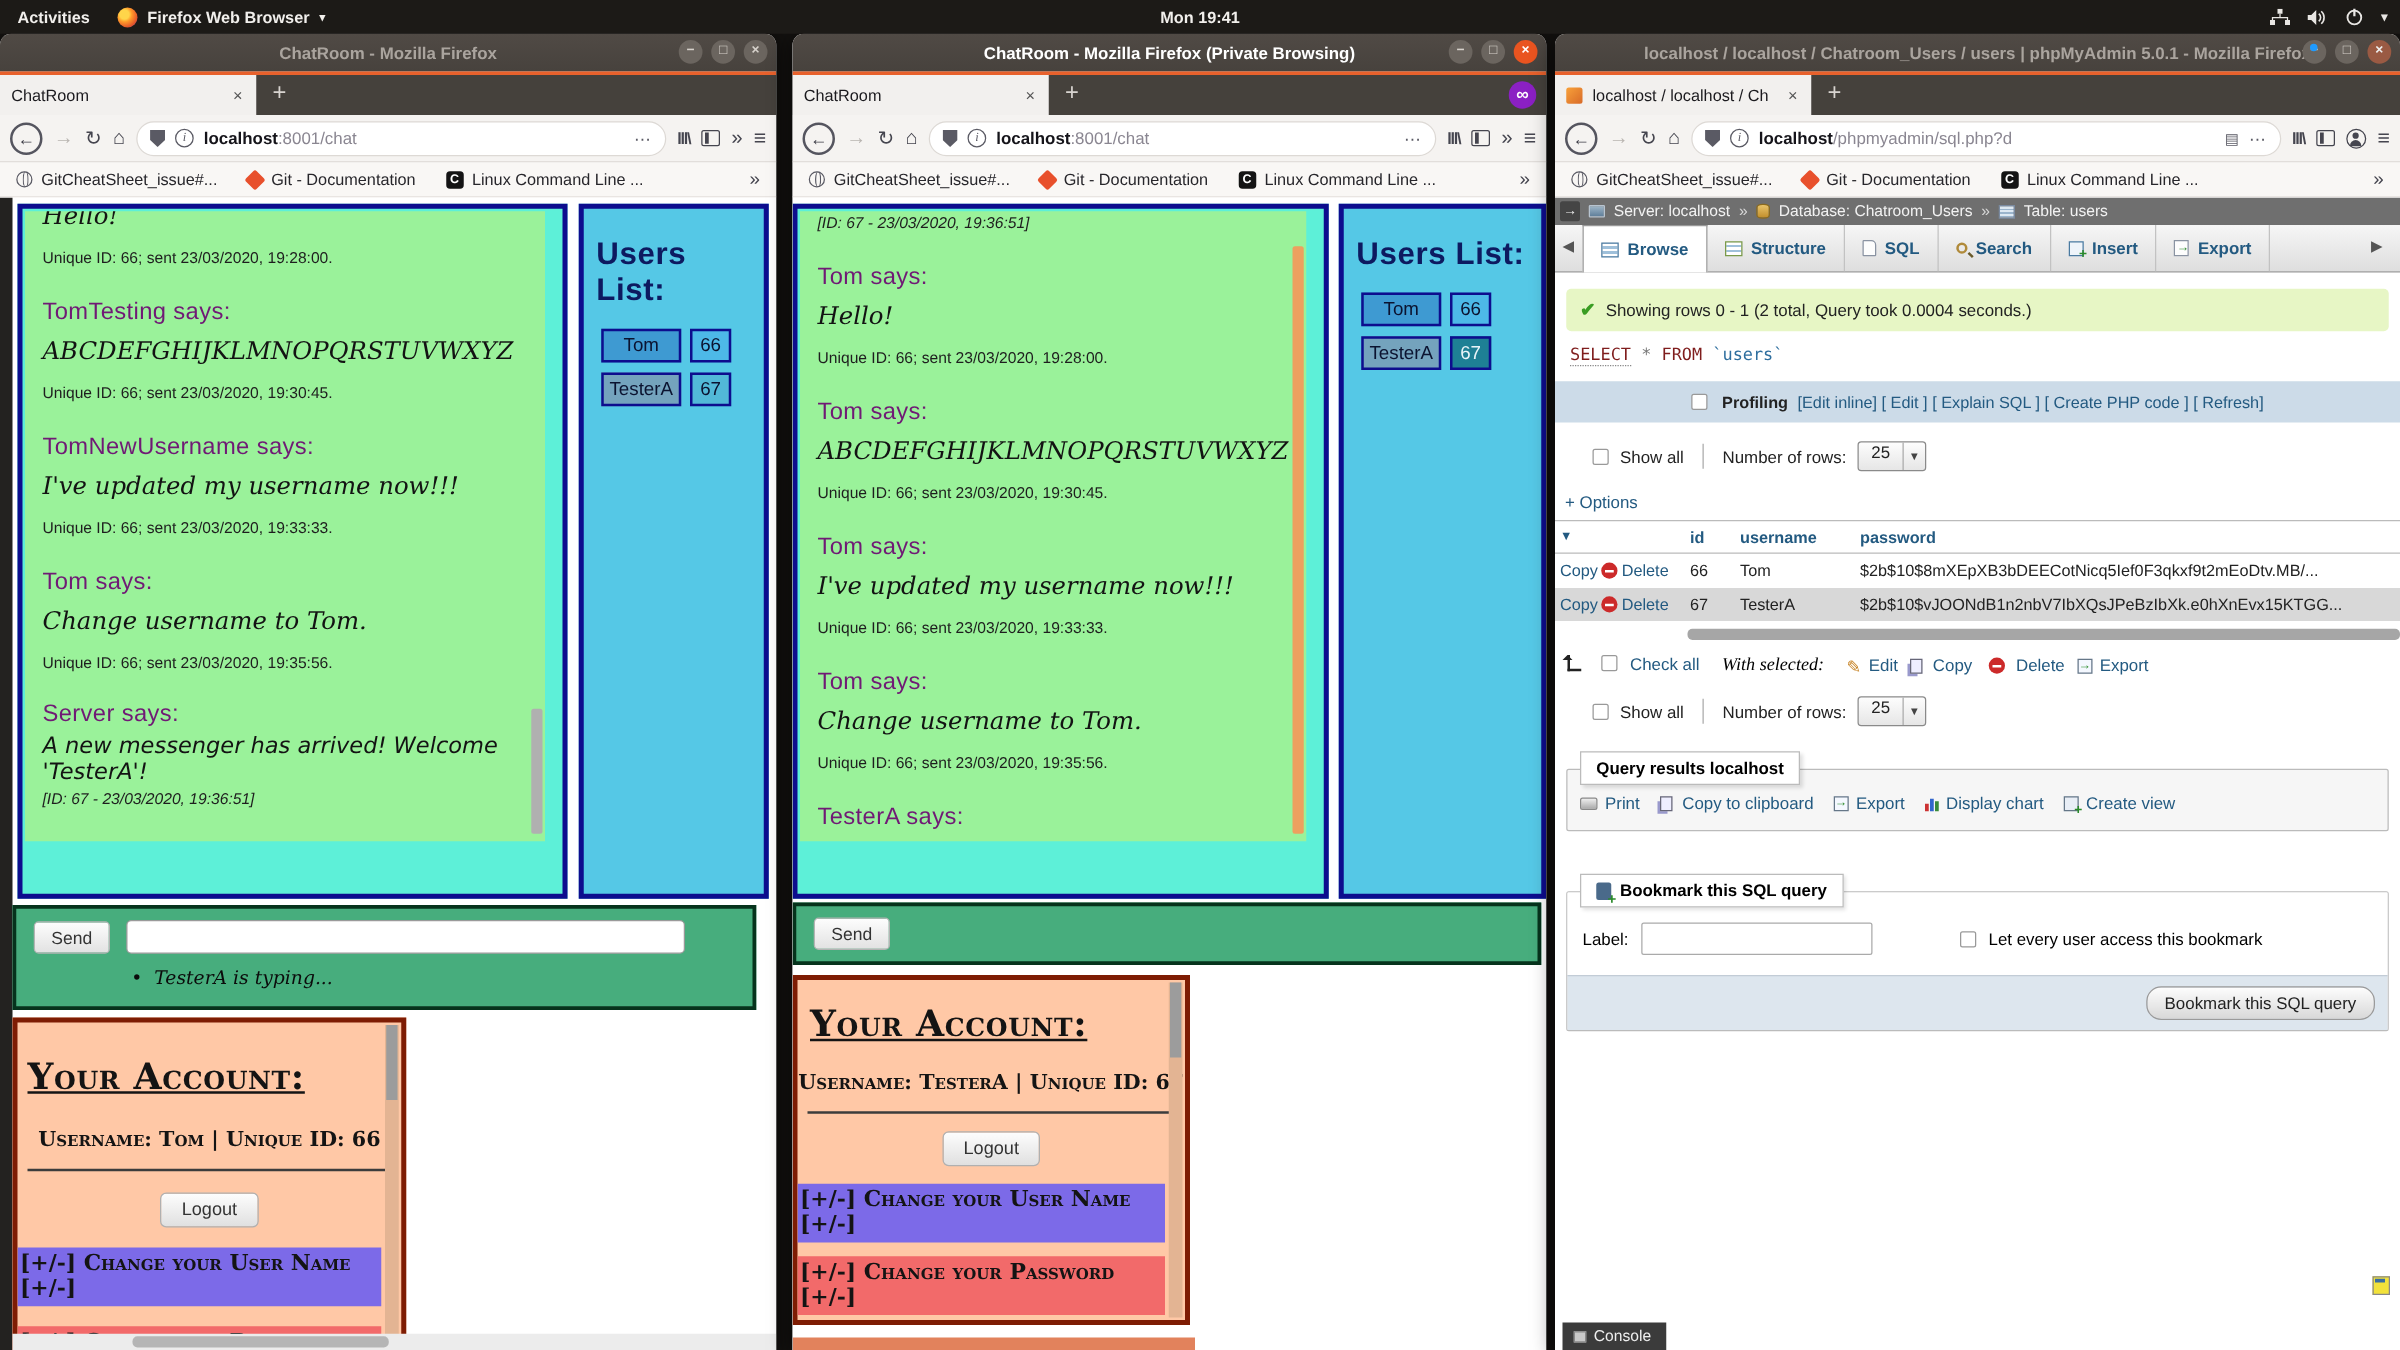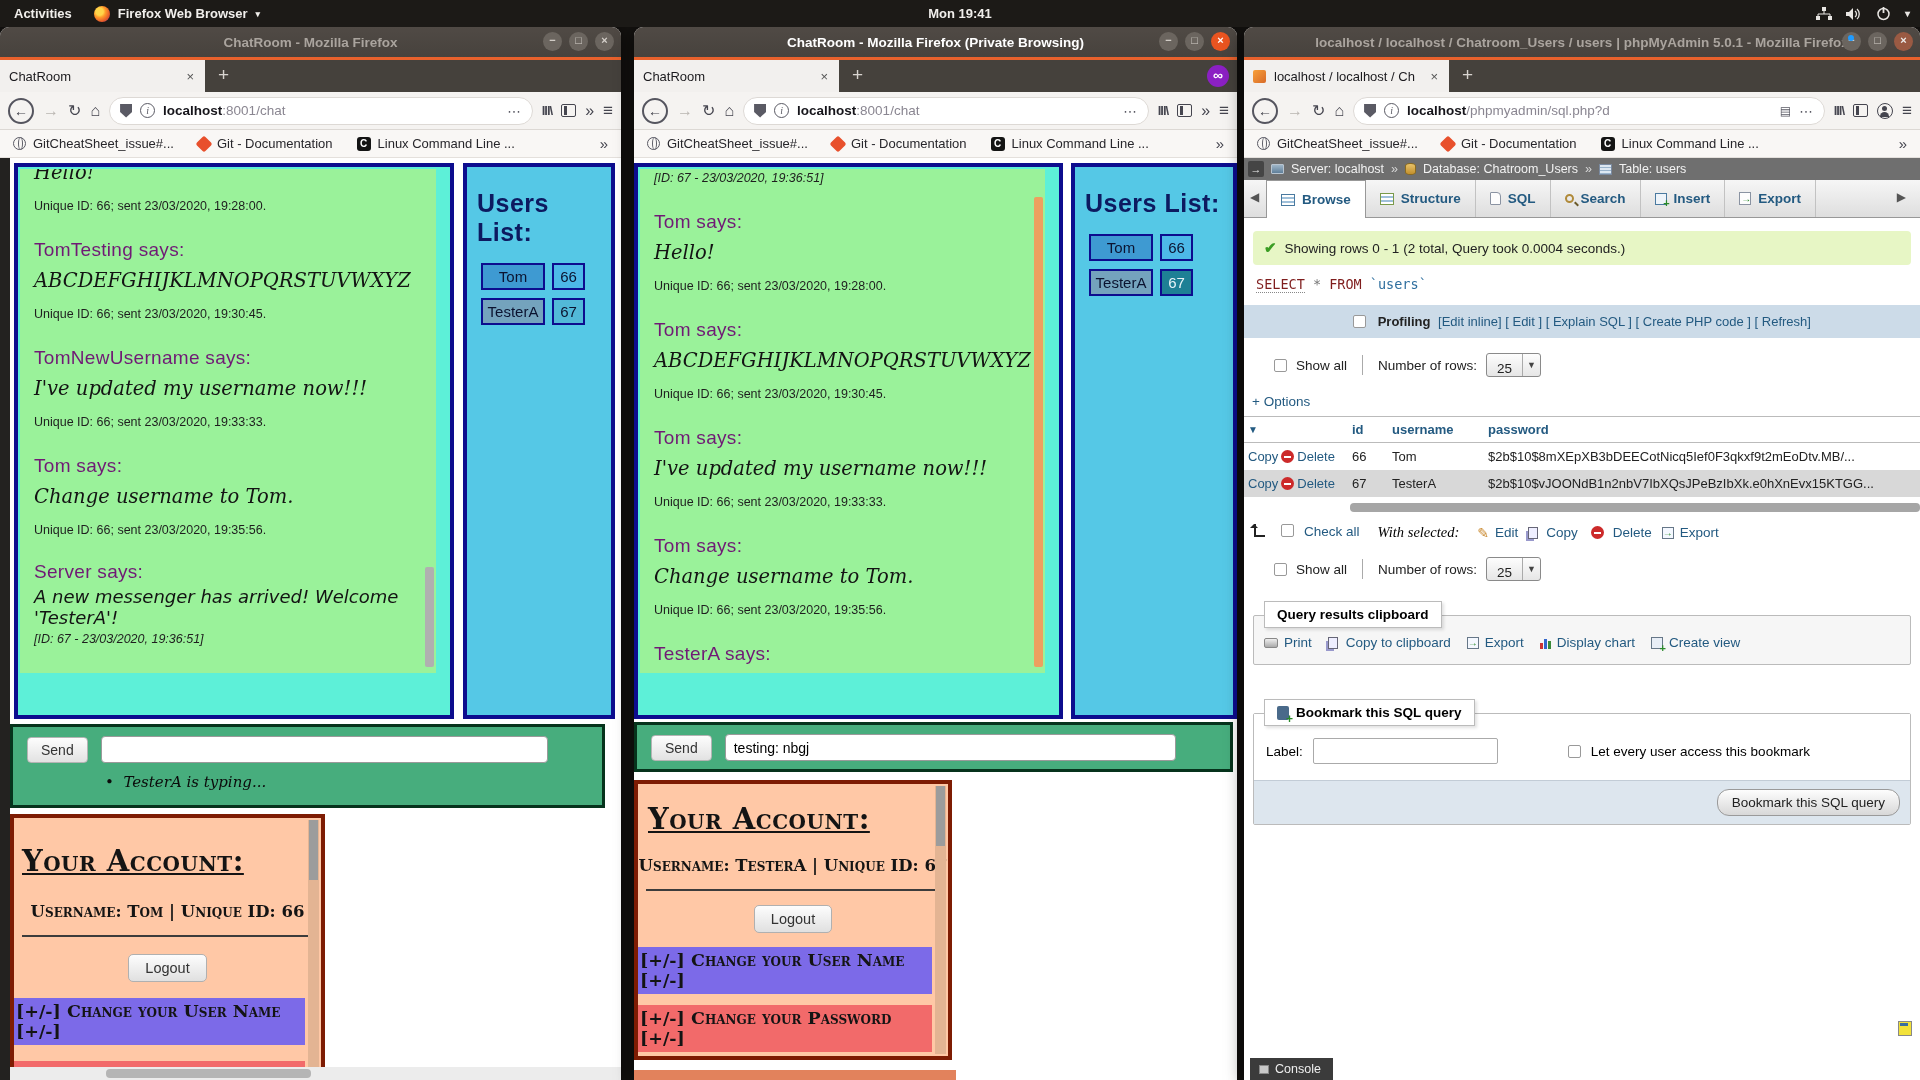--- a/index.html
+++ b/index.html
@@ -116,21 +116,21 @@
   .check { color:#3a9d23; font-weight:bold; font-size:15px; }
   .pma-sql { padding:11px 12px 4px 12px; font-family:"DejaVu Sans Mono", monospace; font-size:13.5px; }
   .sqlk { color:#7f1d1d; }
   .sqlk.u { border-bottom:1px dotted #888; }
   .sqlid { color:#2e6e9e; }
   .pma-profiling { margin-top:9px; background:#ccdbe8; padding:9px 0; font-size:13px; text-align:center; color:#222; }
   .cb { display:inline-block; width:13px; height:13px; border:1px solid #999; background:#fff; border-radius:2px; vertical-align:-2px; }
   .plink { color:#235a81; text-decoration:none; }
   .pma-showall { margin:15px 0 0 30px; display:flex; align-items:center; gap:9px; font-size:13.5px; color:#222; }
   .vdiv { width:1px; height:20px; background:#aaa; margin:0 6px; }
-  .rows-select { border:1px solid #8a8a8a; border-radius:3px; background:linear-gradient(#fdfdfd,#e6e6e6); display:flex; align-items:flex-end; height:24px; }
+  .rows-select { border:1px solid #8a8a8a; border-radius:3px; background:linear-gradient(#fdfdfd,#e6e6e6); display:flex; align-items:flex-start; height:24px; }
   .rows-select .val { padding:0 10px; }
   .rows-select .arrow { border-left:1px solid #aaa; padding:0 4px; font-size:9px; color:#444; line-height:22px; }
   .pma-options { margin:17px 0 7px 8px; font-size:13.5px; color:#235a81; }
   .pma-table { width:100%; border-collapse:collapse; font-size:13px; color:#222; }
   .pma-table th { text-align:left; font-weight:bold; color:#235a81; border-top:1px solid #bbb; border-bottom:1px solid #bbb; padding:5px 4px; }
   .pma-table td { padding:6px 4px; white-space:nowrap; overflow:hidden; }
   .pma-table tr.alt td { background:#d8d8d8; }
   .sort-v { color:#666; font-size:10px; text-align:right; padding-right:8px; }
   .i-del { display:inline-block; width:13px; height:13px; border-radius:50%; background:#cc2a2a; position:relative; vertical-align:-2px; margin:0 3px; }
   .i-del::after { content:""; position:absolute; left:3px; right:3px; top:5.5px; height:2px; background:#fff; }
@@ -397,21 +397,20 @@
       </div>
       <div class="u-row">
         <span class="u-name" style="background:#74a3bd;">TesterA</span>
         <span class="u-id" style="background:#1e8095;color:#e8f4f8;">67</span>
       </div>
     </div>
 
     <div class="sendbar" style="left:0px;top:564px;width:599px;height:50px;">
       <div class="send-row">
         <button class="send-btn">Send</button>
-        <input class="chat-input" value="testing: nbgj" style="">
       </div>
     </div>
 
     <div class="account" style="left:0px;top:622px;width:318px;height:280px;">
       <div class="acct-title" style="margin-top:18px;margin-left:10px;">Your Account:</div>
       <div class="acct-user" style="margin-top:20px;">Username: TesterA | Unique ID: 67</div>
       <div class="acct-hr"></div>
       <div class="acct-btn-row" style="margin-top:14px;"><span class="acct-btn">Logout</span></div>
       <div class="acct-bar bar-purple" style="margin-top:14px;">[+/-] Change your User Name [+/-]</div>
       <div class="acct-bar bar-red" style="margin-top:11px;">[+/-] Change your Password  [+/-]</div>
@@ -605,21 +604,21 @@
       <span class="vdiv"></span>
       <span>Number of rows:</span>
       <span class="rows-select">
           <span class="val">25</span>
           <span class="arrow">▼</span>
         </span>
     </div>
 
     <div class="fieldset">
       <div class="legend">
-          <span>Query results clipboard</span>
+          <span>Query results localhost</span>
         </div>
       <div class="qro-body">
         <span class="gap8">
             <span class="i-print"></span>
             <span class="plink">Print</span>
           </span>
         <span class="gap8">
             <span class="i-copy"></span>
             <span class="plink">Copy to clipboard</span>
           </span>

